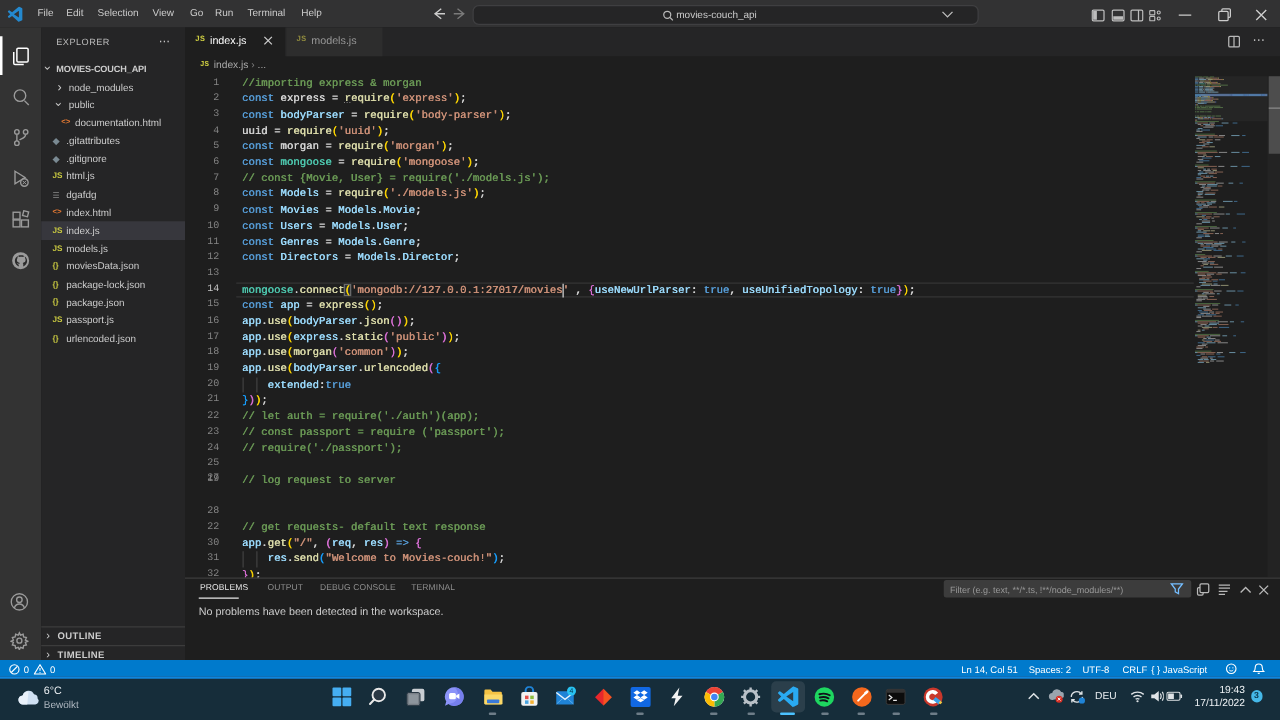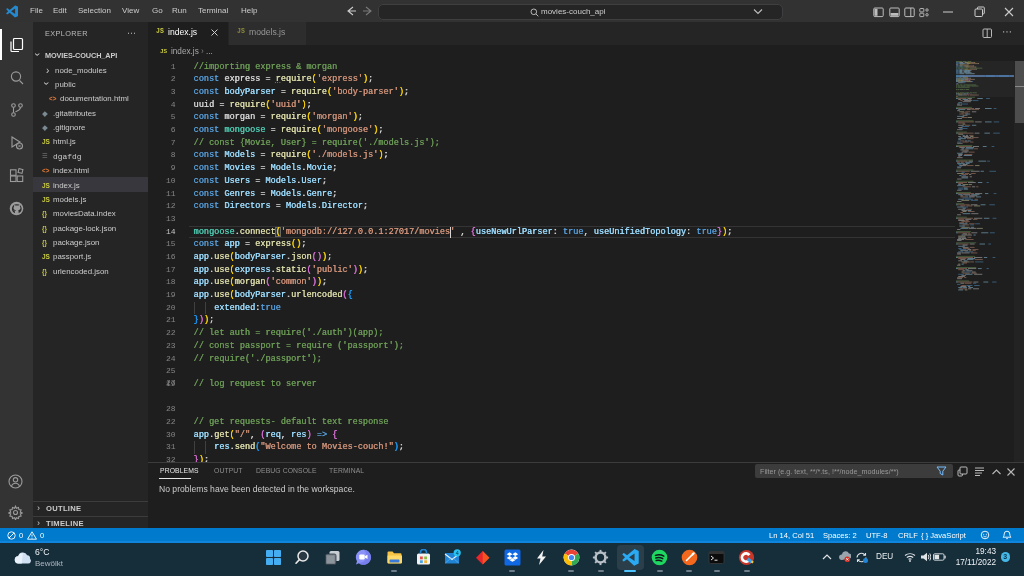--- a/index.html
+++ b/index.html
@@ -137,39 +137,39 @@
     <span class="tt" style="left:20px">.gitattributes</span>
   </div>
 <div class="trow" style="top:120.0px;">
     <span class="fi" style="left:9px;color:#7a8a93;font-size:7.5px">◆</span>
     <span class="tt" style="left:20px">.gitignore</span>
   </div>
 <div class="trow" style="top:134.3px;">
     <span class="fi" style="left:9px;color:#cbcb41;font-weight:700;font-size:6.5px">JS</span>
     <span class="tt" style="left:20px">html.js</span>
   </div>
-<div class="trow" style="top:148.7px;font-family:Liberation Mono, monospace;">
+<div class="trow" style="top:148.7px;">
     <span class="fi" style="left:9px;color:#8a8a8a">☰</span>
     <span class="tt" style="left:20px">dgafdg</span>
   </div>
 <div class="trow" style="top:163.0px;">
     <span class="fi" style="left:9px;color:#e37933;font-weight:700">&lt;&gt;</span>
     <span class="tt" style="left:20px">index.html</span>
   </div>
 <div class="trow" style="top:177.4px;background:#37373d;">
     <span class="fi" style="left:9px;color:#cbcb41;font-weight:700;font-size:6.5px">JS</span>
     <span class="tt" style="left:20px">index.js</span>
   </div>
 <div class="trow" style="top:191.7px;">
     <span class="fi" style="left:9px;color:#cbcb41;font-weight:700;font-size:6.5px">JS</span>
     <span class="tt" style="left:20px">models.js</span>
   </div>
 <div class="trow" style="top:206.1px;">
     <span class="fi" style="left:9px;color:#cbcb41;font-weight:700">{}</span>
-    <span class="tt" style="left:20px">moviesData.index</span>
+    <span class="tt" style="left:20px">moviesData.json</span>
   </div>
 <div class="trow" style="top:220.4px;">
     <span class="fi" style="left:9px;color:#cbcb41;font-weight:700">{}</span>
     <span class="tt" style="left:20px">package-lock.json</span>
   </div>
 <div class="trow" style="top:234.8px;">
     <span class="fi" style="left:9px;color:#cbcb41;font-weight:700">{}</span>
     <span class="tt" style="left:20px">package.json</span>
   </div>
 <div class="trow" style="top:249.1px;">

